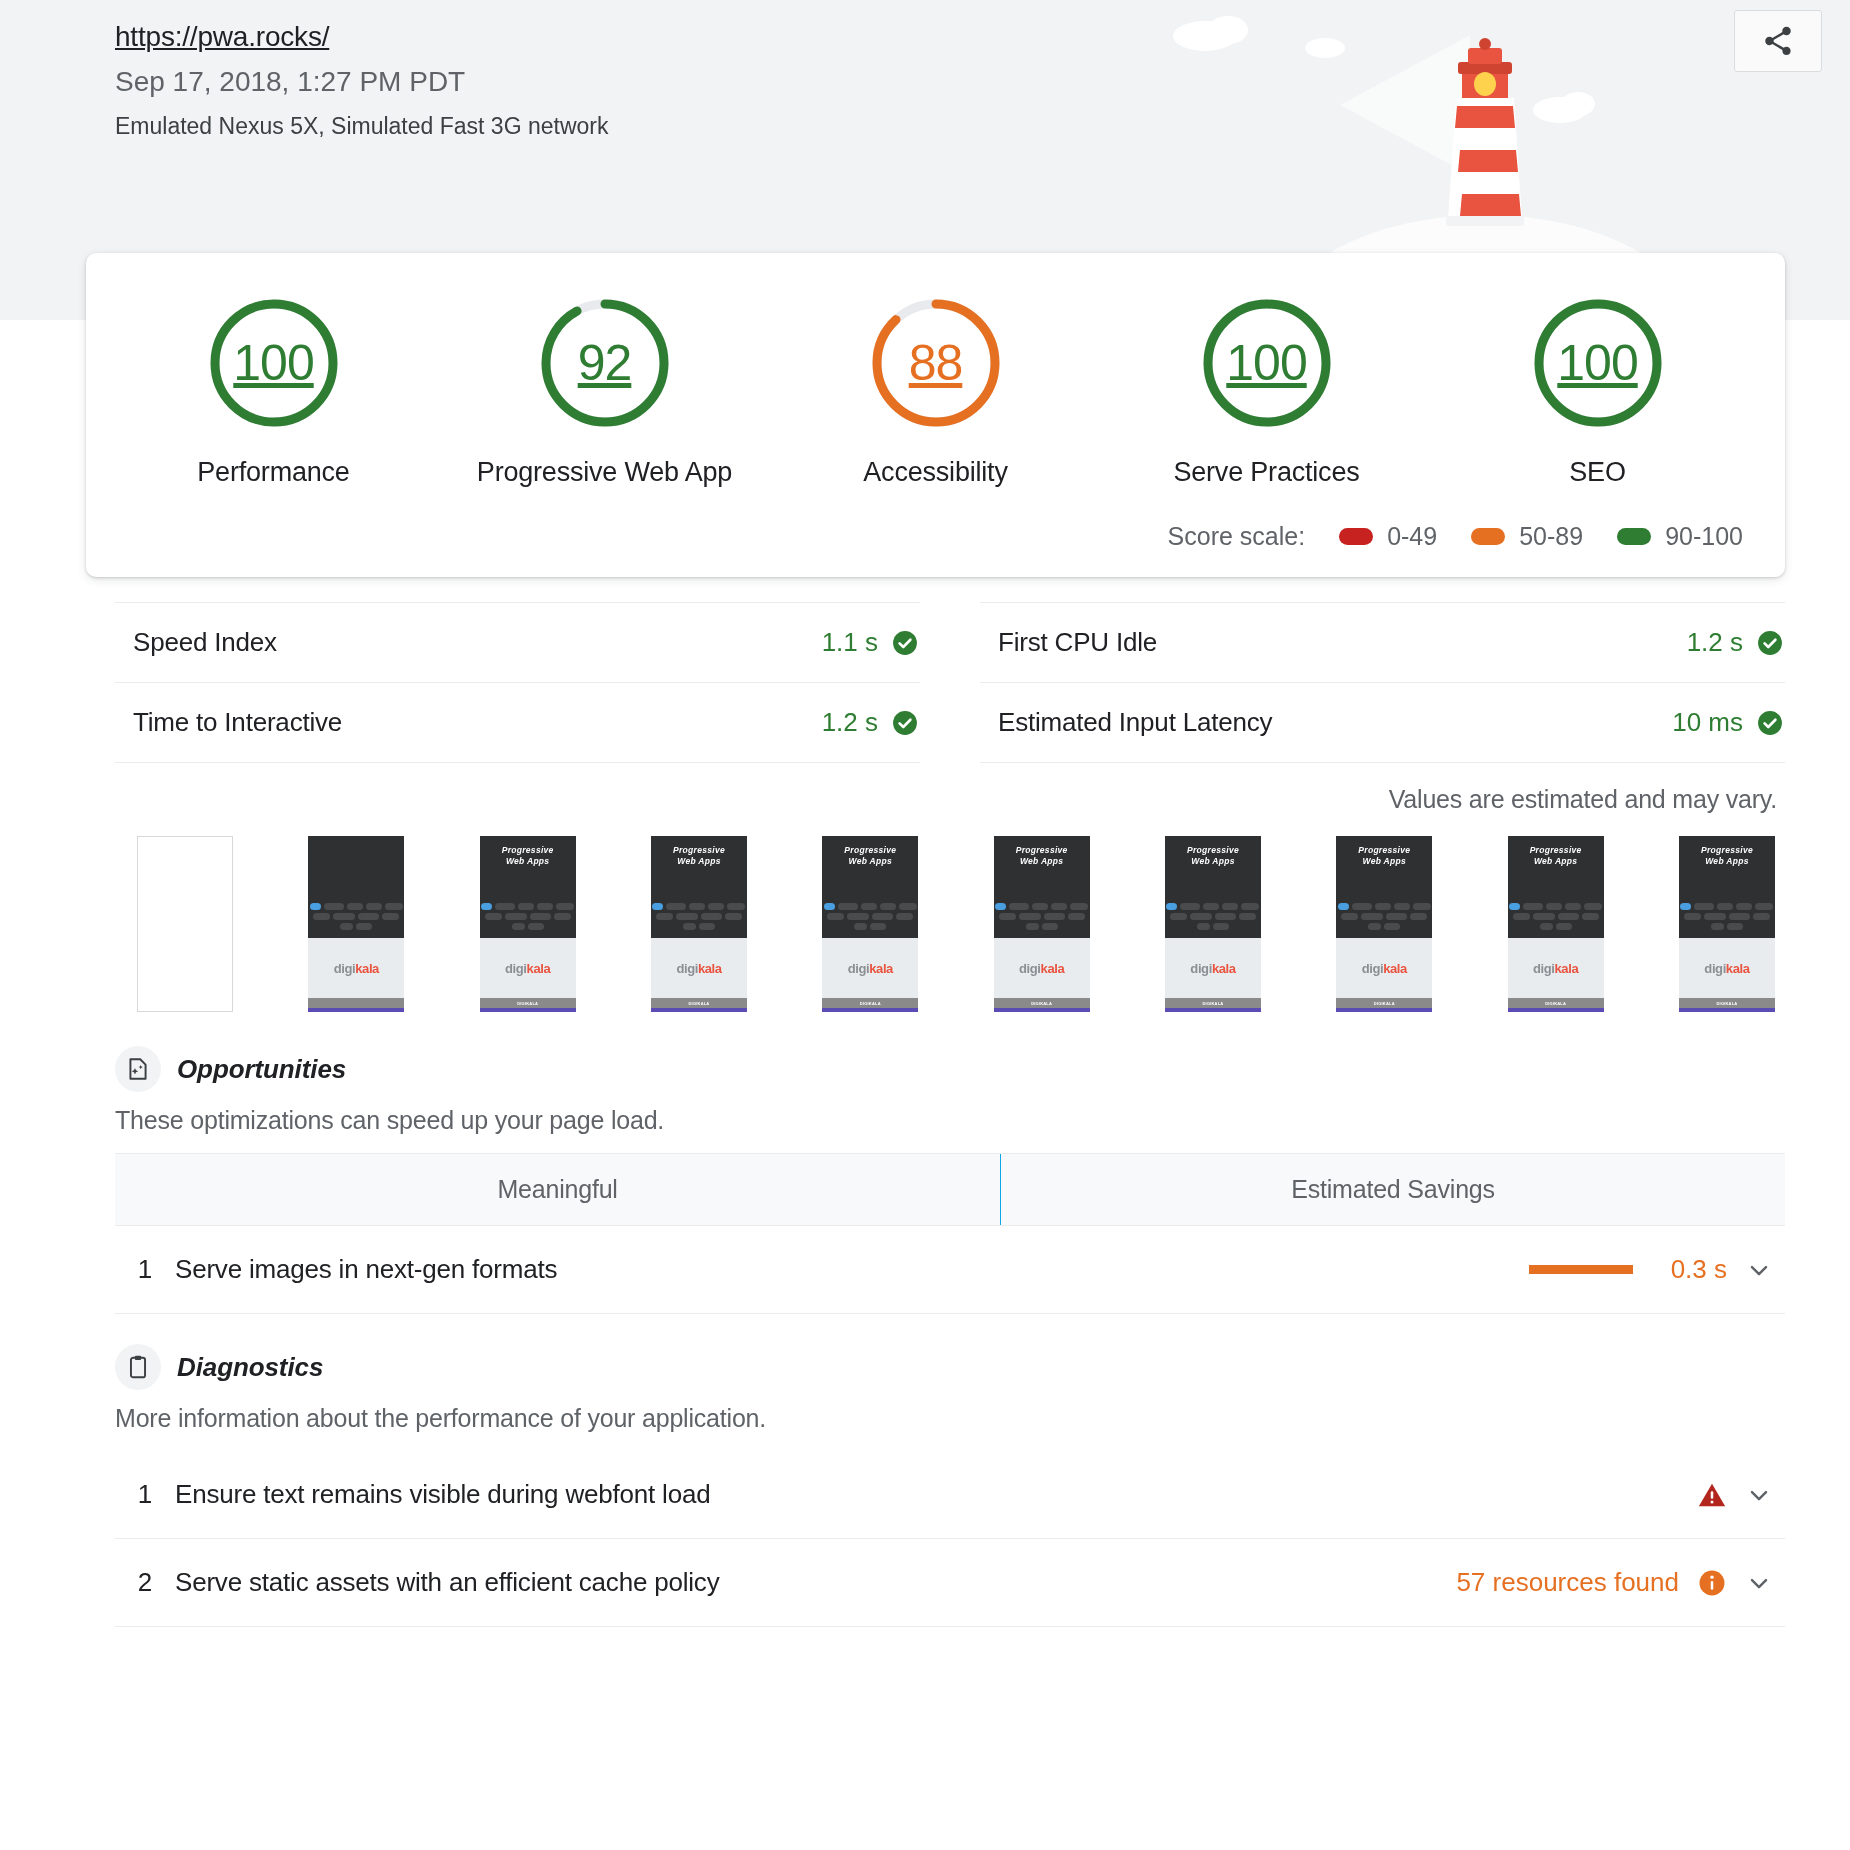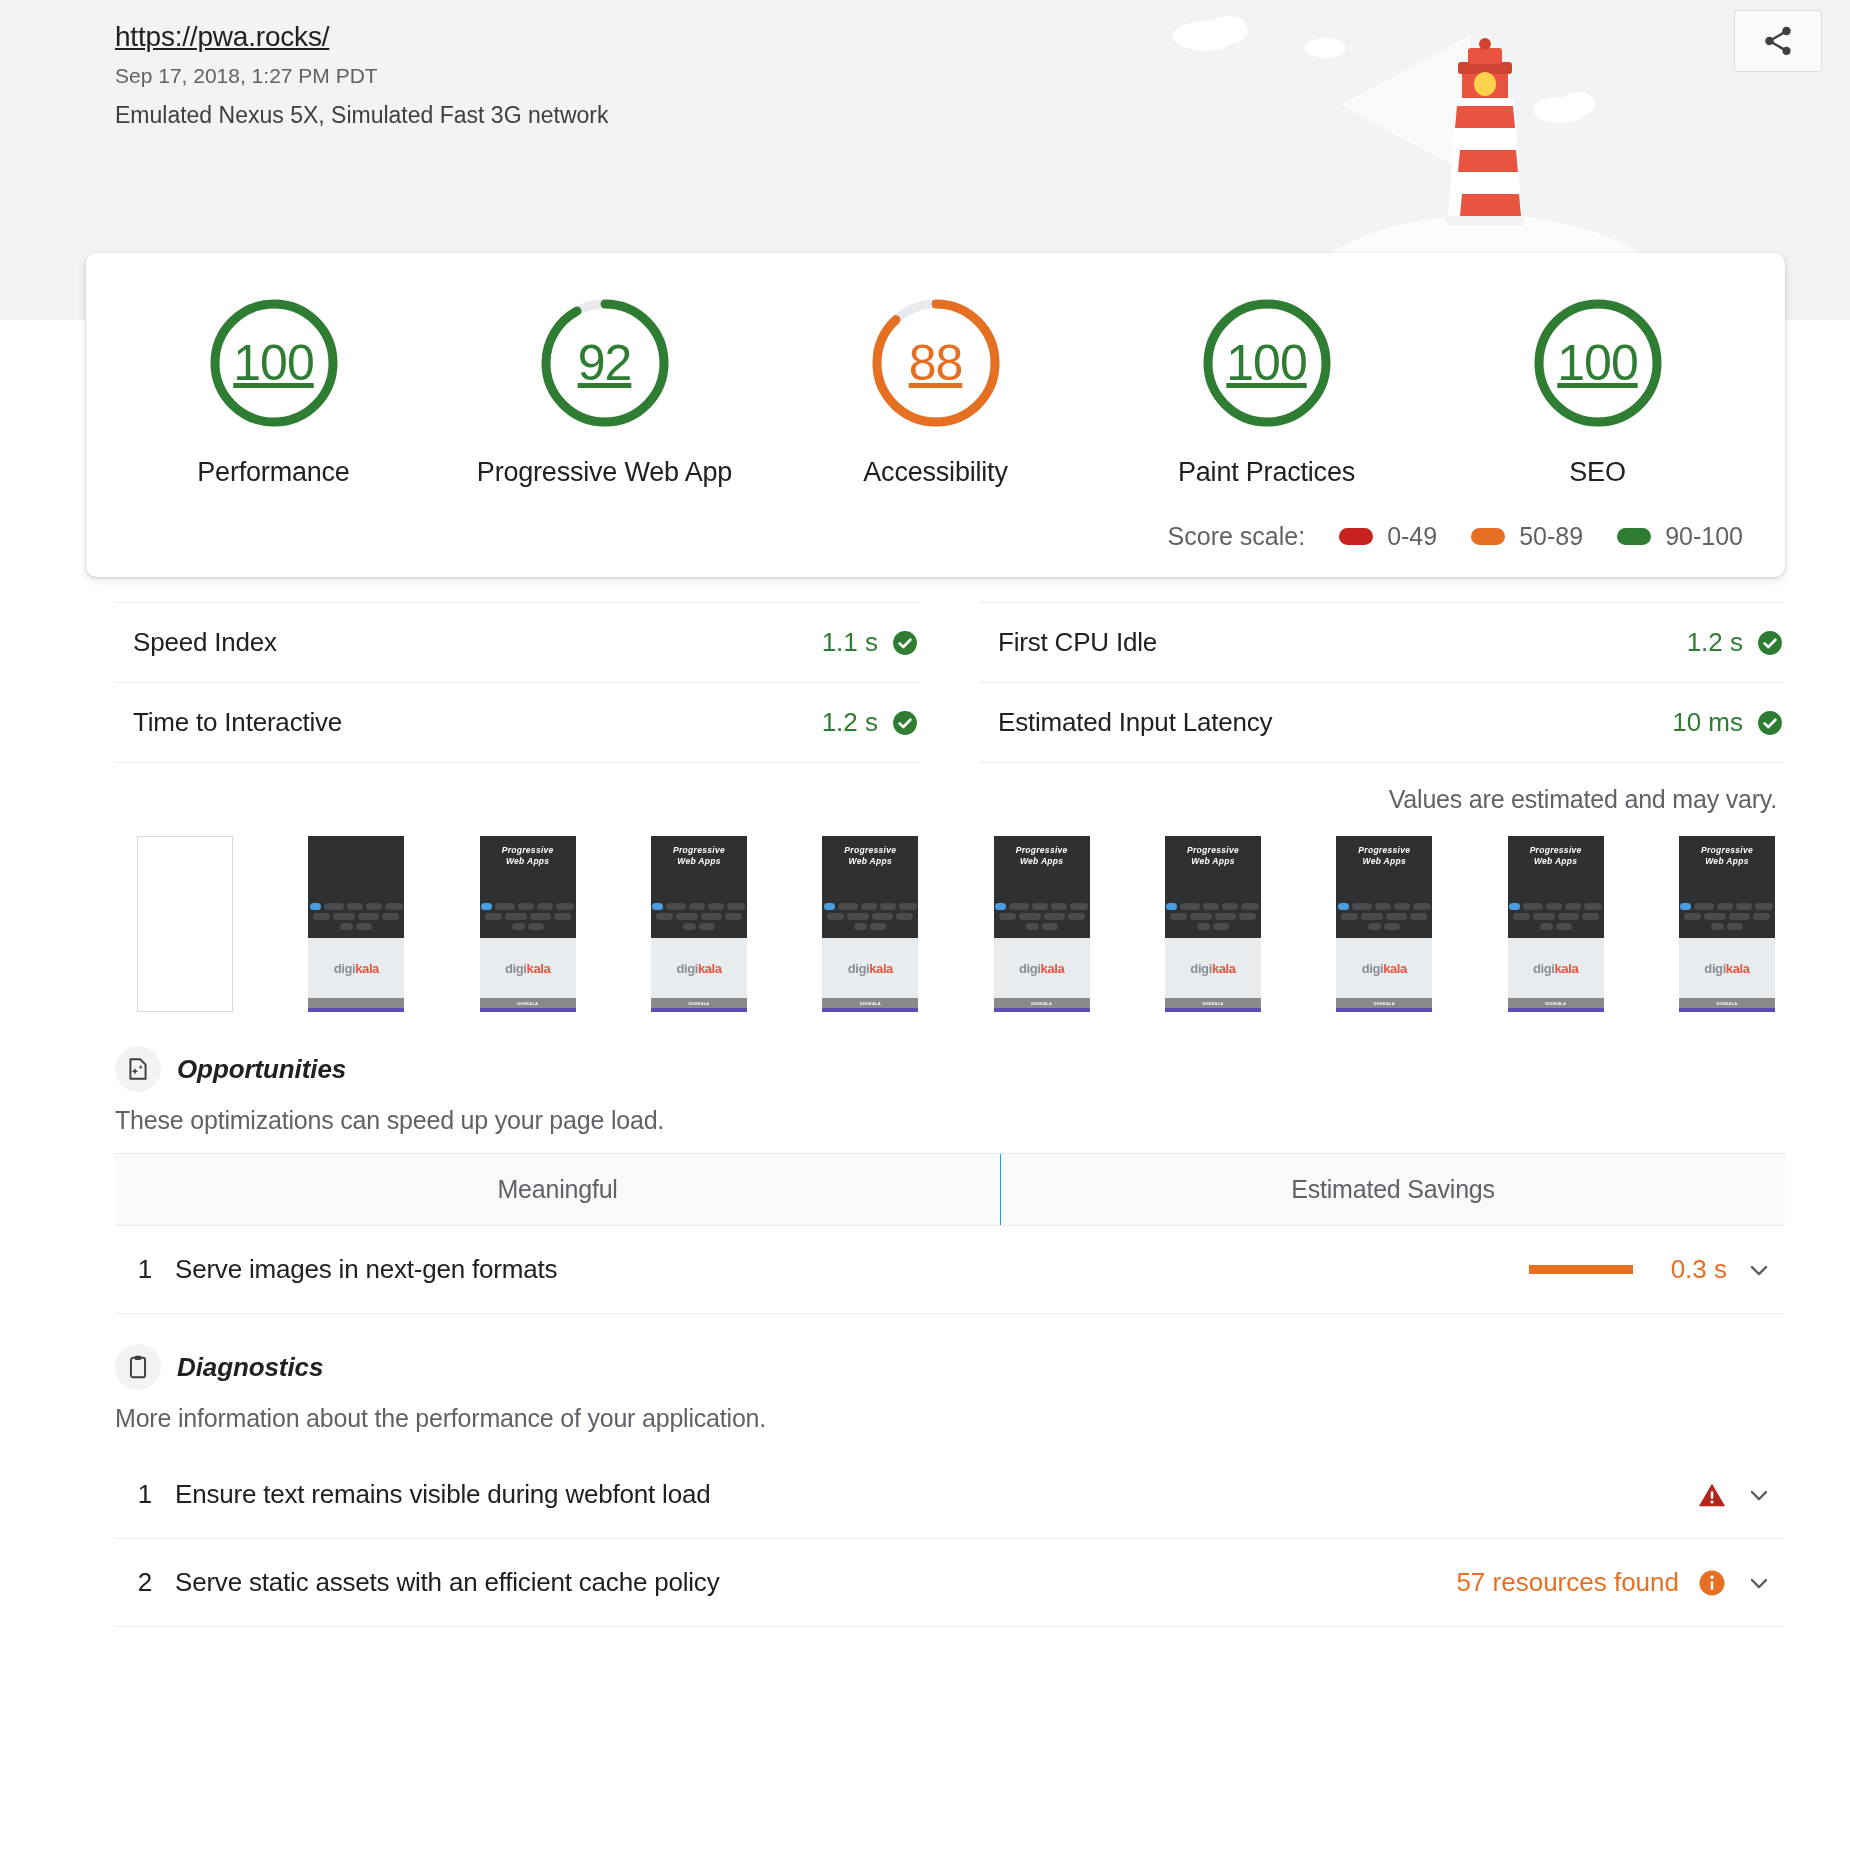--- a/index.html
+++ b/index.html
@@ -27,21 +27,21 @@
   }
   .report-url {
     display: inline-block;
     font-size: 28px;
     color: #202124;
     text-decoration: underline;
     line-height: 1.35;
     letter-spacing: -0.2px;
   }
   .report-meta {
-    font-size: 21px;
+    font-size: 28px;
     color: #5f6368;
     line-height: 1.55;
     margin-top: 4px;
   }
   .report-meta.second { margin-top: 6px; font-size: 23px; color: #3c4043; }
 
   .share-button {
     position: absolute;
     top: 10px;
     right: 28px;
@@ -353,21 +353,21 @@
     </div>
 
     <div class="gauge">
       <div class="gauge-ring">
         <svg width="136" height="136" viewBox="0 0 136 136">
           <circle cx="68" cy="68" r="59" fill="none" stroke="#e8eaed" stroke-width="9"></circle>
           <circle class="arc" cx="68" cy="68" r="59" fill="none" stroke="#2e7d32" stroke-width="9" stroke-linecap="round" stroke-dasharray="370.7079331235956" stroke-dashoffset="0"></circle>
         </svg>
         <div class="gauge-value" style="color:#2e7d32">100</div>
       </div>
-      <div class="gauge-label">Paint Practices</div>
+      <div class="gauge-label">Serve Practices</div>
     </div>
 
     <div class="gauge">
       <div class="gauge-ring">
         <svg width="136" height="136" viewBox="0 0 136 136">
           <circle cx="68" cy="68" r="59" fill="none" stroke="#e8eaed" stroke-width="9"></circle>
           <circle class="arc" cx="68" cy="68" r="59" fill="none" stroke="#2e7d32" stroke-width="9" stroke-linecap="round" stroke-dasharray="370.7079331235956" stroke-dashoffset="0"></circle>
         </svg>
         <div class="gauge-value" style="color:#2e7d32">100</div>
       </div>

